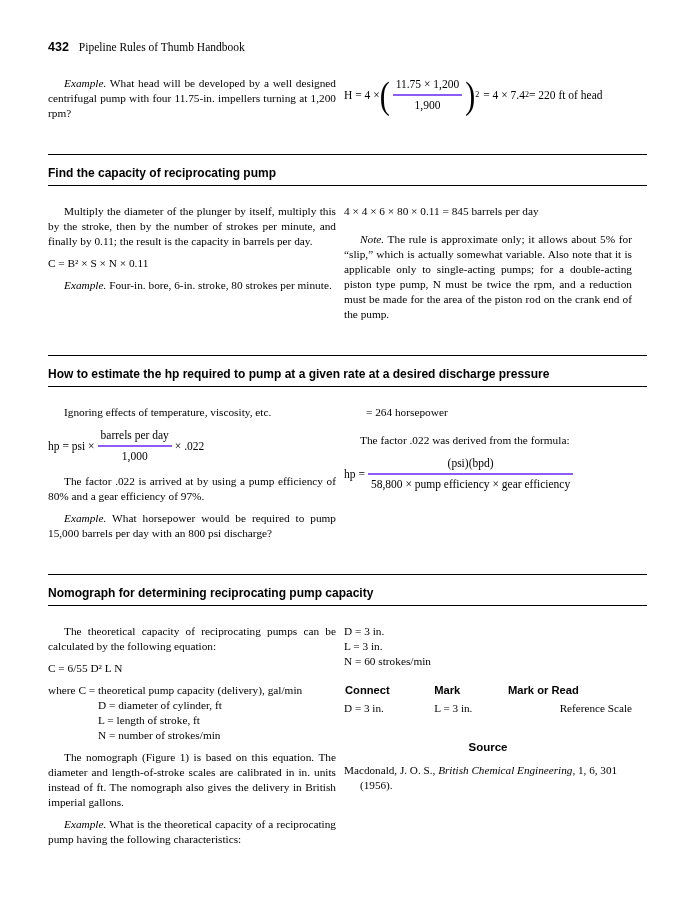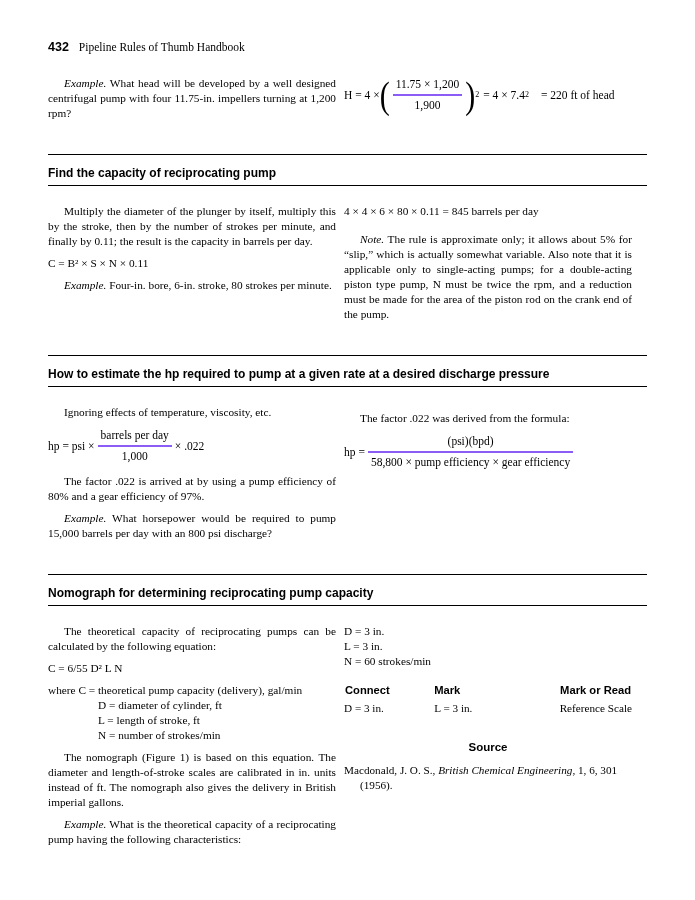--- a/index.html
+++ b/index.html
@@ -121,21 +121,21 @@
     margin-top: 14px;
   }
   .tri-table th {
     font-family: "Liberation Sans", sans-serif;
     font-weight: bold;
     font-size: 11.2px;
     text-align: left;
     padding-bottom: 5px;
   }
   .tri-table th.c2 { text-align: left; padding-left: 10px;}
-  .tri-table th.c3 { text-align: right; }
+  .tri-table th.c3 { }
   .tri-table td { padding: 1px 0; vertical-align: top; }
   .tri-table td.c2 { padding-left: 10px; }
   .tri-table td.c3 { text-align: right; }
   .source-head {
     font-family: "Liberation Sans", sans-serif;
     font-weight: bold;
     font-size: 11.5px;
     text-align: center;
     margin: 26px 0 10px 0;
   }
@@ -172,21 +172,21 @@
         <span>H = 4 ×</span>
         <span class="big-paren">(</span>
         <span class="frac">
           <span class="num">11.75 × 1,200</span>
           <span class="den">1,900</span>
         </span>
         <span class="big-paren">)</span>
         <sup class="sm">2</sup>
         <span style="margin-left:4px;">= 4 × 7.4</span>
         <sup class="sm">2</sup>
-        <span style="margin-left:12px;">= 220 ft of head</span>
+        <span style="margin-left:0;">= 220 ft of head</span>
       </div>
     </div>
   </div>
 
   <div class="section-head">
     <div class="rule-top"></div>
     <div style="height:8px"></div>
     <span class="title">Find the capacity of reciprocating pump</span>
   </div>
 
@@ -217,20 +217,21 @@
         <span class="frac">
           <span class="num">barrels per day</span>
           <span class="den">1,000</span>
         </span>
         <span>× .022</span>
       </div>
       <p class="indent">The factor .022 is arrived at by using a pump efficiency of 80% and a gear efficiency of 97%.</p>
       <p class="indent"><span class="runin">Example.</span><span> What horsepower would be required to pump 15,000 barrels per day with an 800 psi discharge?</span></p>
     </div>
     <div class="col">
+      <div class="eq eqline" style="padding-left:22px;">= 264 horsepower</div>
       <div class="small-gap"></div>
       <p class="indent">The factor .022 was derived from the formula:</p>
       <div class="mathrow" style="margin-top:6px;">
         <span>hp =</span>
         <span class="frac">
           <span class="num">(psi)(bpd)</span>
           <span class="den">58,800 × pump efficiency × gear efficiency</span>
         </span>
       </div>
     </div>

